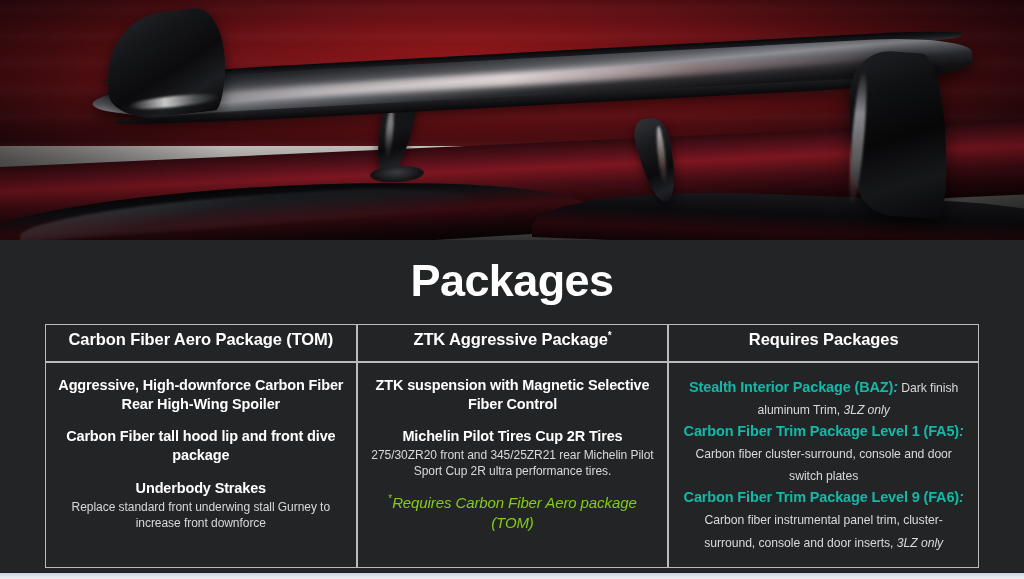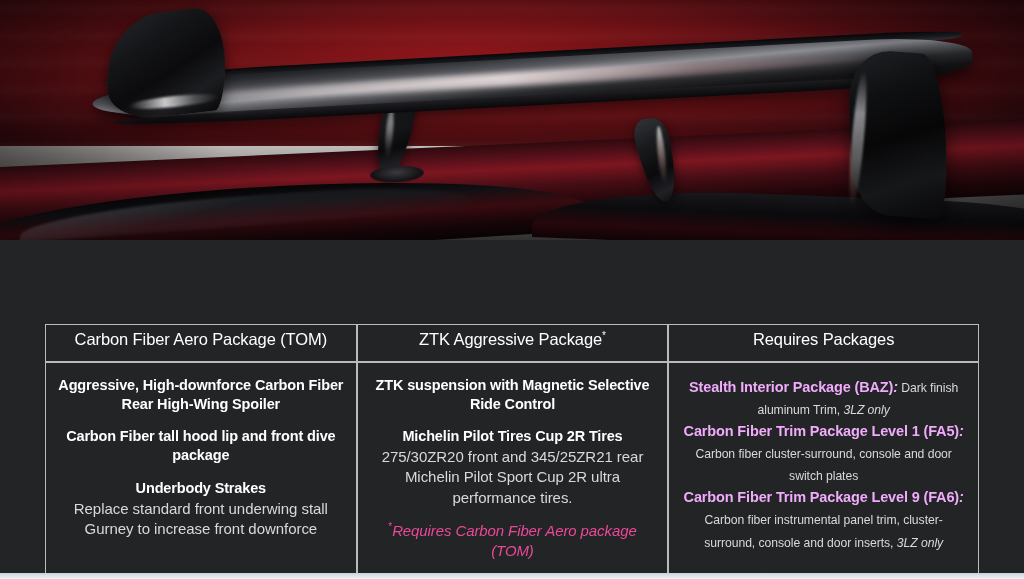--- a/index.html
+++ b/index.html
@@ -258,21 +258,21 @@
     table-layout: fixed;
   }
   .pkg-table th, .pkg-table td {
     border: 1px solid #b9bbbd;
     vertical-align: top;
   }
   .pkg-table th {
     height: 33px;
     color: #ffffff;
     font-size: 16.5px;
-    font-weight: normal;
+    font-weight: bold;
     text-align: center;
     padding: 5px 6px 12px;
     letter-spacing: -0.1px;
   }
   .pkg-table th .sup {
     font-size: 10px;
     vertical-align: super;
     line-height: 0;
   }
   .pkg-table td {
@@ -287,46 +287,46 @@
   .entry { text-align: center; color: #ffffff; }
   .entry + .entry { margin-top: 13px; }
 
   .entry-title {
     font-size: 14.5px;
     font-weight: bold;
     line-height: 1.32;
     letter-spacing: -0.15px;
   }
   .entry-desc {
-    font-size: 15px;
+    font-size: 12px;
     font-weight: normal;
     line-height: 1.34;
     color: #d8d9da;
     letter-spacing: -0.05px;
     margin-top: 1px;
   }
   .entry-note {
     font-size: 15px;
     font-style: italic;
     line-height: 1.35;
-    color: #ec4899;
+    color: #84cc16;
     letter-spacing: -0.1px;
   }
   .entry-note .sup {
     font-size: 10px;
     vertical-align: super;
     line-height: 0;
     font-style: normal;
   }
   
   .entry-inline { text-align: center; line-height: 1.38; }
   .entry-inline .lead {
     font-size: 14.5px;
     font-weight: bold;
-    color: #f0abfc;
+    color: #14b8a6;
     letter-spacing: -0.15px;
   }
   .entry-inline .lead .colon { font-style: italic; }
   .entry-inline .body {
     font-size: 12.2px;
     color: #d8d9da;
     letter-spacing: -0.05px;
   }
   .entry-inline .body .ital { font-style: italic; }
 
@@ -366,20 +366,21 @@
     <div class="wing-underedge"></div>
     <div class="endplate-left"></div>
     <div class="endplate-left-hi"></div>
     <div class="endplate-right"></div>
     <div class="endplate-right-hi"></div>
     <div class="hero-vignette"></div>
   </div>
 
   <div class="panel">
 
+    <div class="page-title">Packages</div>
 
     <table class="pkg-table">
       <colgroup>
         <col class="col-1">
         <col class="col-2">
         <col class="col-3">
       </colgroup>
       <thead>
         <tr>
           <th>
@@ -404,21 +405,21 @@
               <div class="entry-title">Carbon Fiber tall hood lip and front dive package</div>
             </div>
             <div class="entry">
               <div class="entry-title">Underbody Strakes</div>
               <div class="entry-desc">Replace standard front underwing stall Gurney to increase front downforce</div>
             </div>
           </td>
 
           <td class="col-2">
             <div class="entry">
-              <div class="entry-title">ZTK suspension with Magnetic Selective Ride Control</div>
+              <div class="entry-title">ZTK suspension with Magnetic Selective Fiber Control</div>
             </div>
             <div class="entry">
               <div class="entry-title">Michelin Pilot Tires Cup 2R Tires</div>
               <div class="entry-desc">275/30ZR20 front and 345/25ZR21 rear Michelin Pilot Sport Cup 2R ultra performance tires.</div>
             </div>
             <div class="entry">
               <div class="entry-note"><span class="sup">*</span><span>Requires Carbon Fiber Aero package (TOM)</span></div>
             </div>
           </td>
 

